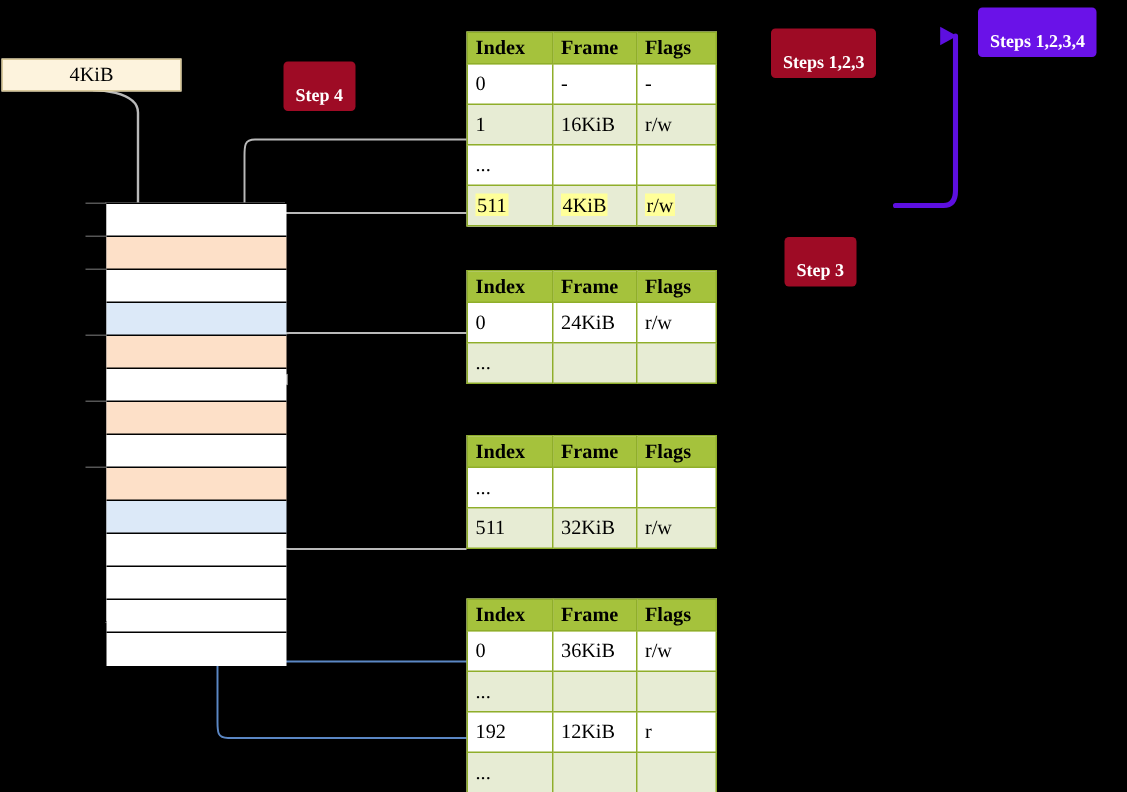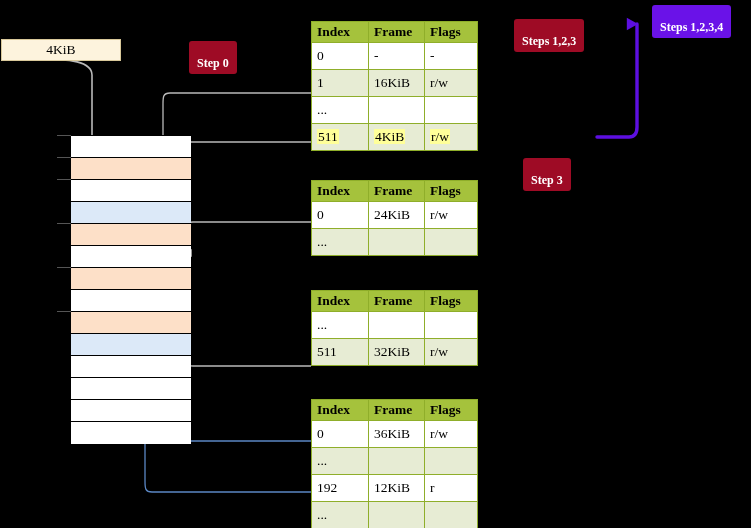--- a/index.html
+++ b/index.html
@@ -128,21 +128,21 @@
   <div id="tickgroup">
       <div class="tick" style="top: 135px;"></div>
       <div class="tick" style="top: 157px;"></div>
       <div class="tick" style="top: 179px;"></div>
       <div class="tick" style="top: 223px;"></div>
       <div class="tick" style="top: 267px;"></div>
       <div class="tick" style="top: 311px;"></div>
     </div>
 
   <div class="badge red" style="left:189px;top:41px;">
-    <span>Step 0</span>
+    <span>Step 4</span>
   </div>
   <div class="badge red" style="left:514px;top:19px;">
     <span>Steps 1,2,3</span>
   </div>
   <div class="badge purple" style="left:652px;top:5px;">
     <span>Steps 1,2,3,4</span>
   </div>
   <div class="badge red" style="left:523px;top:158px;">
     <span>Step 3</span>
   </div>

